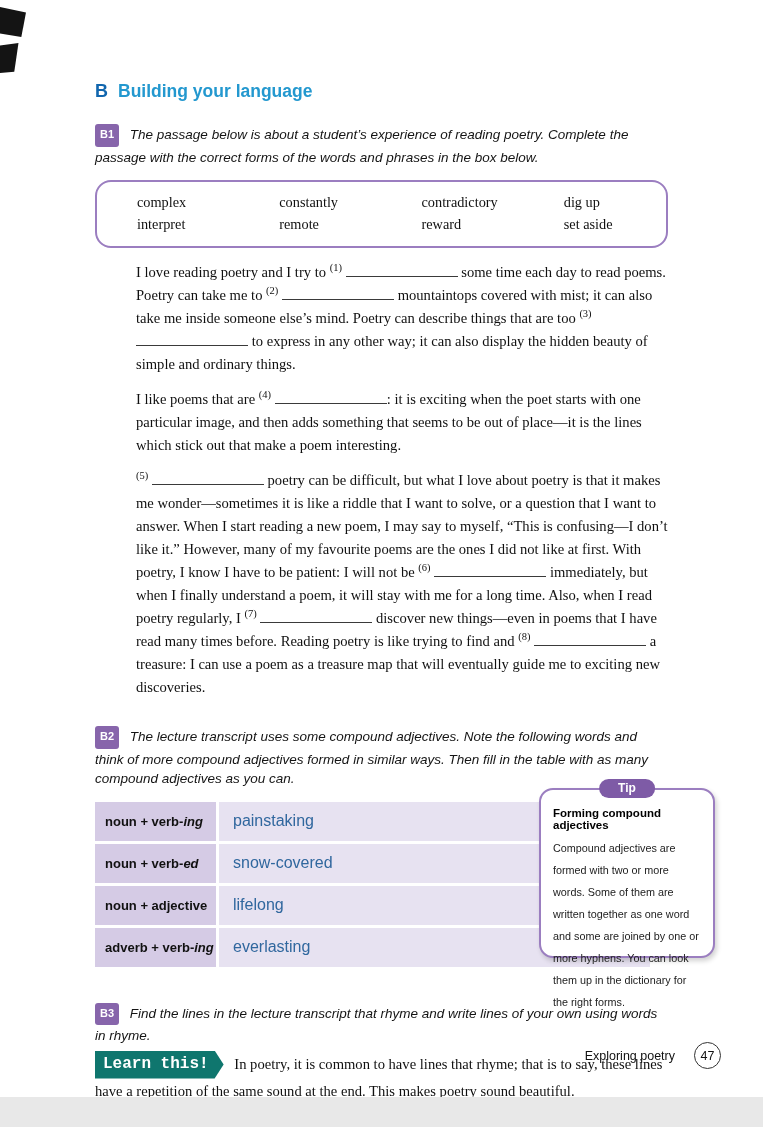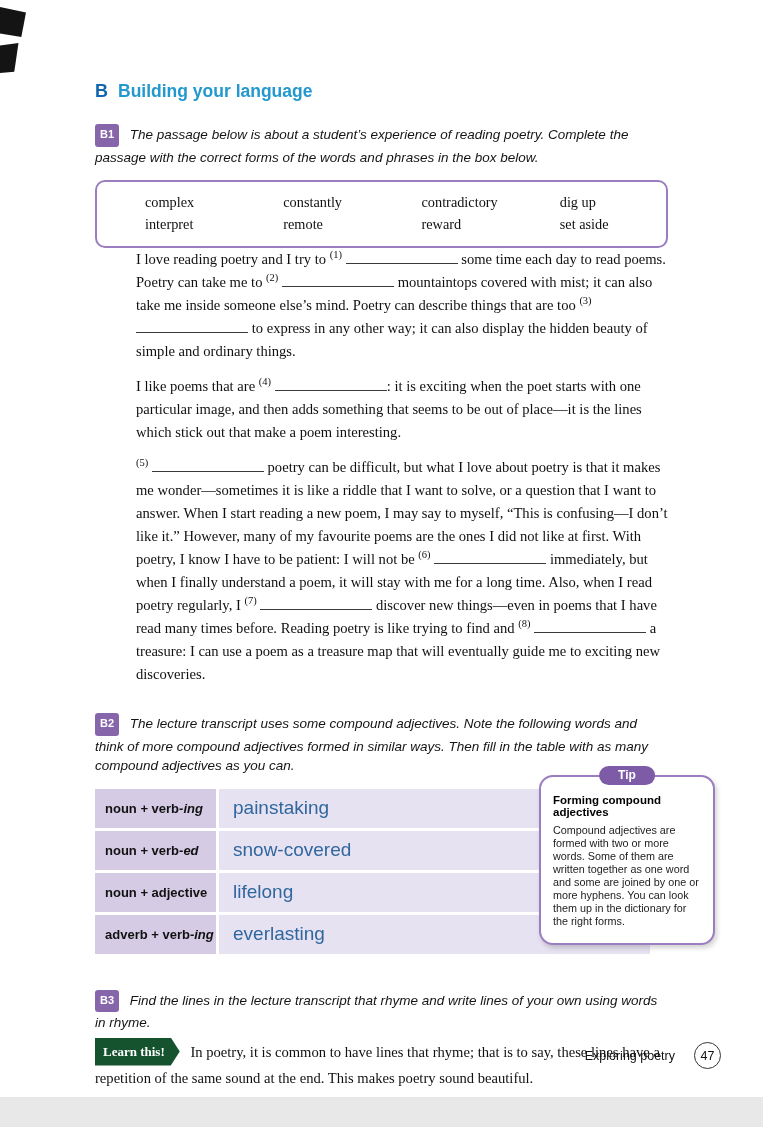--- a/index.html
+++ b/index.html
@@ -17,52 +17,52 @@
   .section-title .letter { color:#1166ae; font-size:18px; margin-right:10px; }
   .section-title .title-text { color:#2398cf; font-size:17.5px; }
 
   .badge { display:inline-block; font-family:"Liberation Sans", sans-serif; font-style:normal;
            font-weight:bold; font-size:11px; color:#ffffff; background:#8765ab;
            padding:1px 5px 2px; border-radius:3px; margin-right:7px; position:relative; top:-1px; }
 
   .instructions { font-family:"Liberation Sans", sans-serif; font-style:italic; font-size:13.5px;
                   line-height:19.5px; color:#141414; margin-bottom:13px; }
 
-  .word-box { border:2px solid #9b7ec0; border-radius:10px; padding:9px 8px 11px; }
+  .word-box { border:2px solid #9b7ec0; border-radius:16px; padding:9px 0 11px; margin-bottom:13px; }
   .word-row { display:grid; grid-template-columns:1fr 1fr 1fr 1fr; }
   .word { padding-left:40px; font-size:14.3px; line-height:22px; color:#101010; }
 
   .passage { font-size:14.6px; line-height:23px; color:#101010;margin-left:41px; }
   .passage p { margin-bottom:12px; }
   sup.blank-num { font-size:10.5px; line-height:0; }
   .blank-line { display:inline-block; width:112px; height:12px; border-bottom:1px solid #3a3a3a; }
 
   .b2-instr { margin-top:28px; }
 
   .table-area { position:relative; margin-top:3px; height:168px; }
   .ctable { width:555px; }
   .ctable-row { display:flex; margin-bottom:3px; height:39px; }
   .ctable-left { width:121px; background:#d5cbe5; display:flex; align-items:center; padding-left:10px;
                  font-family:"Liberation Sans", sans-serif; font-weight:bold; font-size:13px; color:#111; }
   .ctable-right { flex:1; background:#e7e2f1; display:flex; align-items:center; padding-left:14px;
-                  margin-left:3px; font-family:"Liberation Sans", sans-serif; font-size:19px; color:#30679e; }
+                  margin-left:3px; font-family:"Liberation Sans", sans-serif; font-size:16px; color:#30679e; }
 
   .tip-box { position:absolute; left:444px; top:-14px; width:176px; height:170px; background:#ffffff;
              border:2px solid #9b7ec0; border-radius:14px; padding:15px 12px 8px;
              box-shadow:2px 3px 5px rgba(0,0,0,0.18); font-family:"Liberation Sans", sans-serif; }
   .tip-badge { position:absolute; top:-11px; left:50%; transform:translateX(-50%); background:#7e5ba6;
                color:#fff; font-weight:bold; font-size:12px; padding:2px 19px 3px; border-radius:11px; }
   .tip-title { font-weight:bold; font-size:11.5px; margin:2px 0 6px; color:#000; }
-  .tip-body { font-size:10.8px; line-height:13px; color:#222; }
+  .tip-body { font-size:10.8px; line-height:22px; color:#222; }
 
   .b3-instr { margin-top:34px; margin-bottom:6px; }
 
   .learn-this { font-size:14.6px; line-height:23px; color:#101010; }
-  .learn-badge { display:inline-block; font-family:Liberation Serif, serif; font-weight:bold;
-                 font-size:13px; color:#fff; background:#14532d; padding:2px 15px 3px 8px; margin-right:7px;
+  .learn-badge { display:inline-block; font-family:Liberation Mono, monospace; font-weight:bold;
+                 font-size:16px; color:#fff; background:#0f766e; padding:2px 15px 3px 8px; margin-right:7px;
                  clip-path:polygon(0 0, calc(100% - 9px) 0, 100% 50%, calc(100% - 9px) 100%, 0 100%);
                  position:relative; top:-1px; }
 
   .footer { position:absolute; right:42px; bottom:28px; display:flex; align-items:center; gap:19px;
             font-family:"Liberation Sans", sans-serif; font-size:12.5px; color:#111; }
   .page-num { width:27px; height:27px; border:1.4px solid #333; border-radius:50%;
               display:flex; align-items:center; justify-content:center; font-size:12.5px; }
 </style>
 </head>
 <body>

